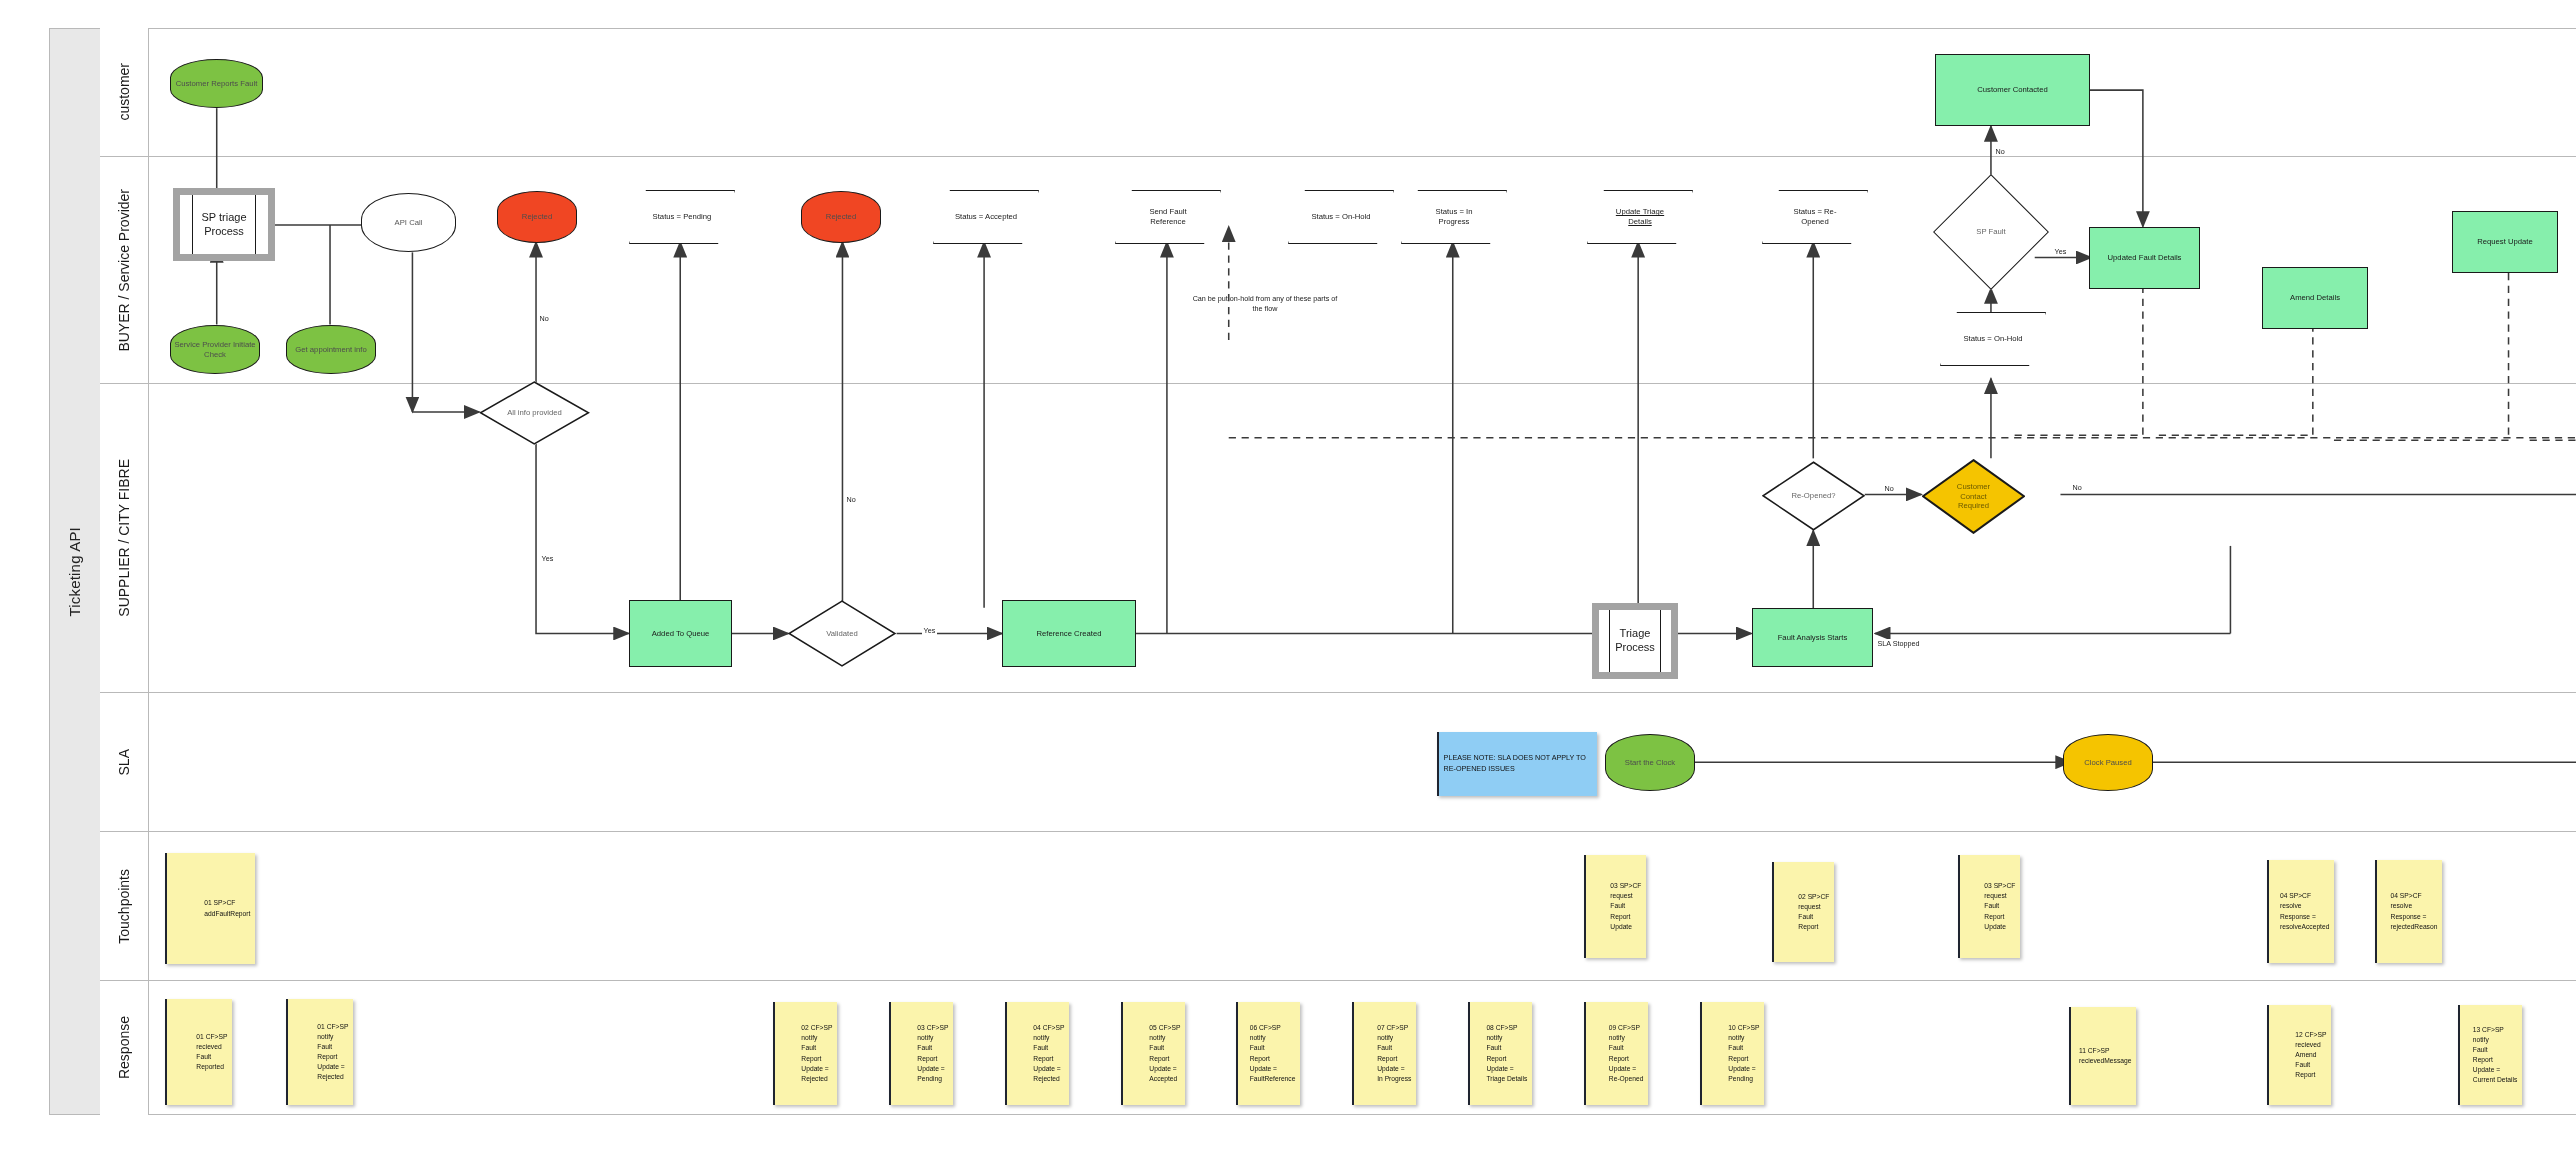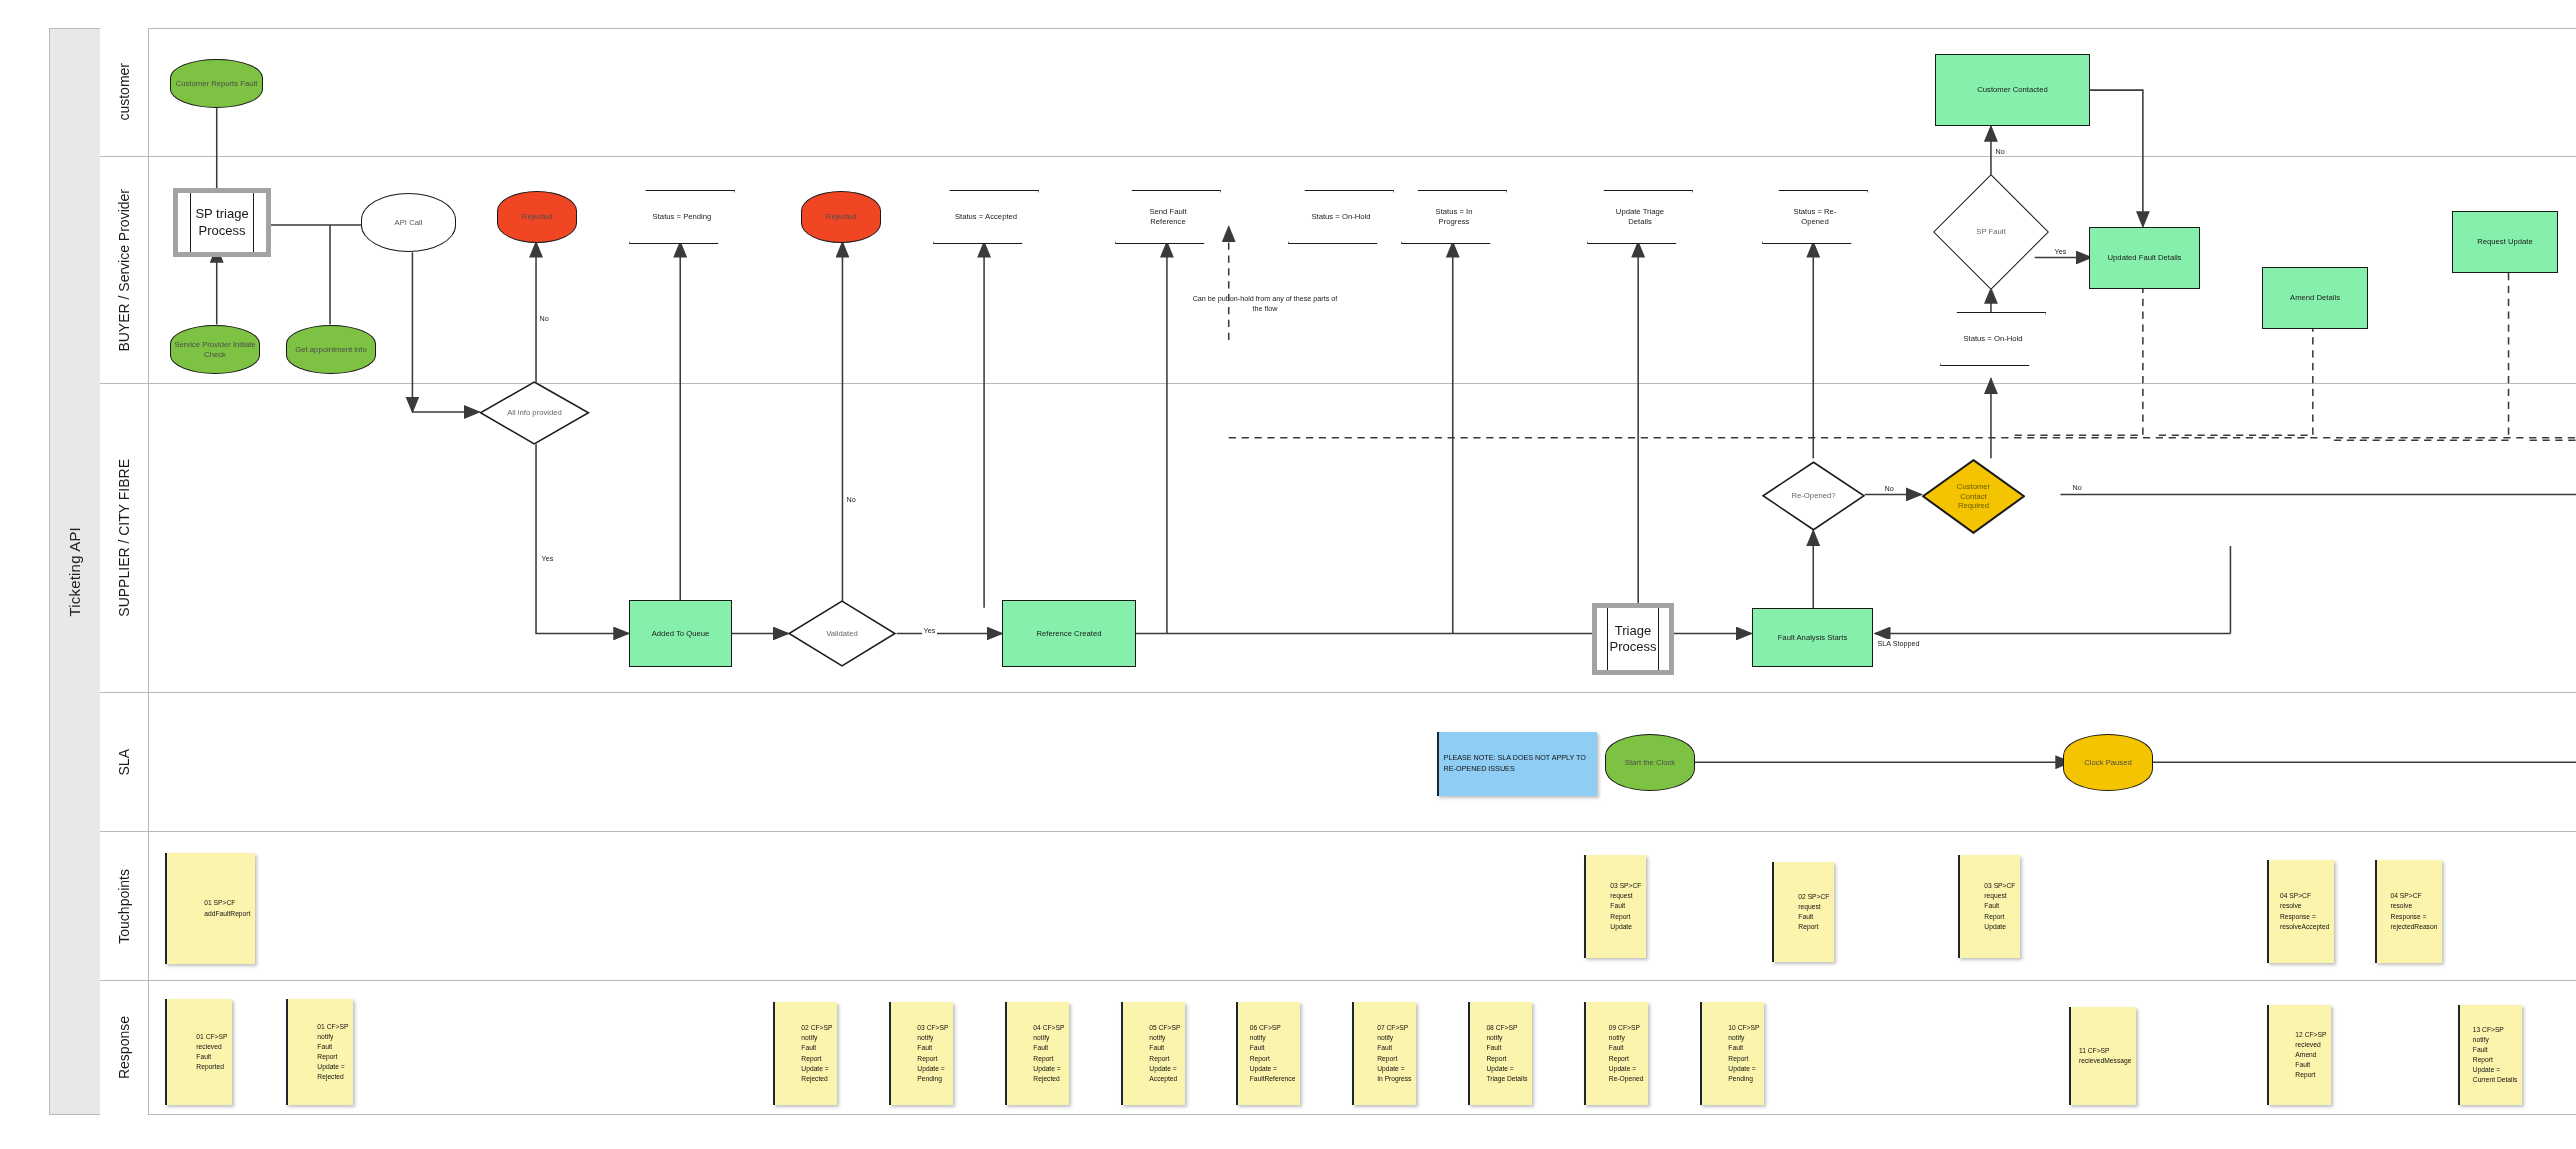--- a/index.html
+++ b/index.html
@@ -28,22 +28,22 @@
   .red{background:#f04623;}
   .yellowev{background:#f5c400;}
   .apicall{background:#fff;border:1px solid #1a1a1a;border-radius:50% / 45%;color:#555;}
   .parallelogram{background:#fff;border:1px solid #1a1a1a;
     clip-path:polygon(16% 0, 100% 0, 84% 100%, 0 100%);color:#1a1a1a;}
   .diamond-wrap{position:absolute;z-index:5;}
   .diamond-wrap .dia{position:absolute;inset:0;background:#fff;border:1px solid #1a1a1a;
      transform:rotate(45deg);box-sizing:border-box;}
   .diamond-wrap .dlabel{position:absolute;inset:0;display:flex;align-items:center;justify-content:center;
      text-align:center;font-size:7.7px;color:#666;line-height:1.25;z-index:2;padding:0 2.1px;}
-  .subproc{background:#fff;border:5px solid #a3a3a3;color:#1a1a1a;position:absolute;z-index:5;
-     display:flex;align-items:center;justify-content:center;text-align:center;font-size:13px;line-height:1.25;}
+  .subproc{background:#fff;border:7px solid #a3a3a3;color:#1a1a1a;position:absolute;z-index:5;
+     display:flex;align-items:center;justify-content:center;text-align:center;font-size:11px;line-height:1.25;}
   .subproc:before,.subproc:after{content:"";position:absolute;top:0;bottom:0;width:0;border-left:1px solid #1a1a1a;}
   .subproc:before{left:14%;} .subproc:after{right:14%;}
 
   
   .note{position:absolute;z-index:6;box-sizing:border-box;font-size:6.7px;line-height:1.5;color:#111;
         padding:5.2px 4.6px;border-left:2.6px solid #1f2430;box-shadow:1.5px 2.1px 3.1px rgba(0,0,0,.25);
         display:flex;align-items:center;justify-content:flex-end;}
   .note-yellow{background:#fbf4ac;}
   .note-blue{background:#8fcdf4;font-size:7.2px;align-items:center;}
   .note .ntext{white-space:pre-line;}
@@ -232,21 +232,21 @@
     <span style="white-space:pre-line">Send Fault
 Reference</span>
   </div>
   <div class="node parallelogram" style="left:1288px;top:190px;width:106px;height:54px;">
     <span>Status = On-Hold</span>
   </div>
   <div class="node parallelogram" style="left:1401px;top:190px;width:106px;height:54px;">
     <span style="white-space:pre-line">Status = In
 Progress</span>
   </div>
-  <div class="node parallelogram" style="left:1587px;top:190px;width:106px;height:54px;">
+  <div class="node parallelogram" style="left:1587px;top:190px;width:106px;height:54px;text-decoration:underline;">
     <span style="white-space:pre-line">Update Triage
 Details</span>
   </div>
   <div class="node parallelogram" style="left:1762px;top:190px;width:106px;height:54px;">
     <span style="white-space:pre-line">Status = Re-
 Opened</span>
   </div>
   <div class="diamond-wrap" style="left:1950px;top:191px;width:82px;height:82px;">
     <div class="dia"></div>
     <div class="dlabel">SP Fault</div>

